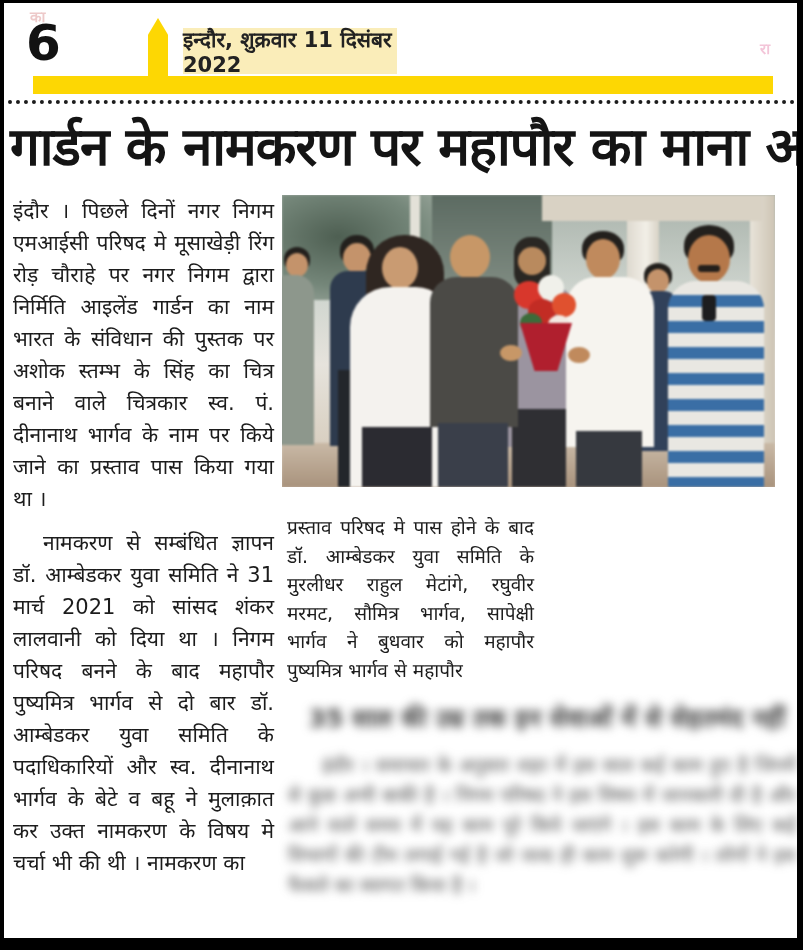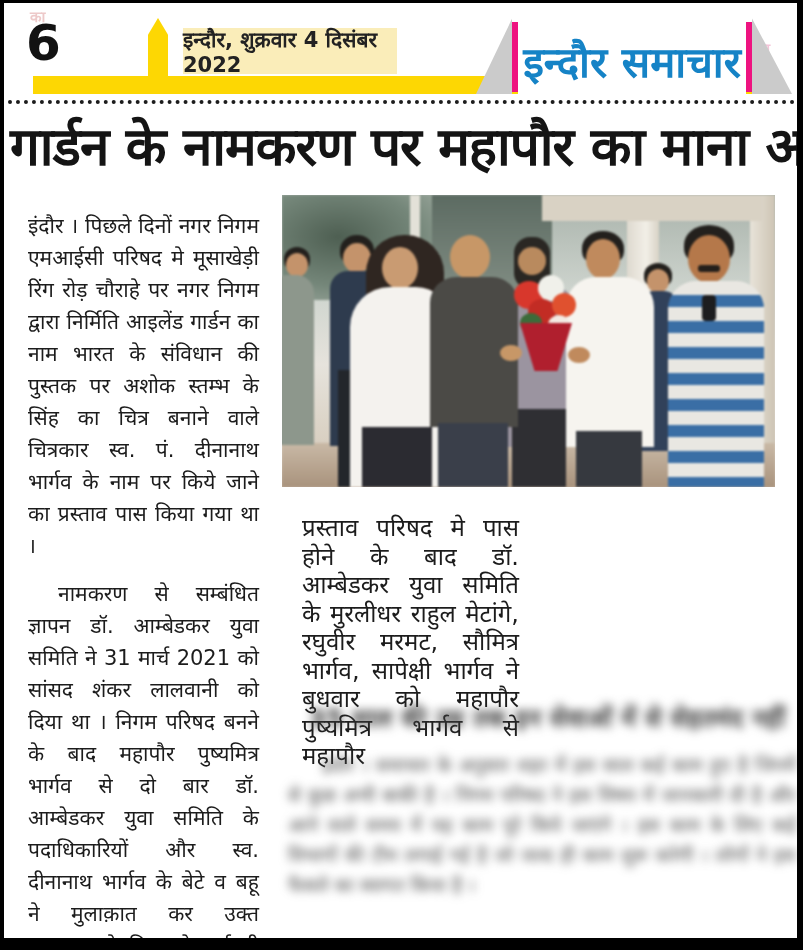--- a/index.html
+++ b/index.html
@@ -56,24 +56,24 @@
   
   .headline{
     position:absolute;left:10px;top:110px;width:783px;height:74px;
     font-size:53px;font-weight:bold;color:#141414;letter-spacing:-1px;
     line-height:74px;white-space:nowrap;
     text-align:justify;text-align-last:justify;
   }
 
   
   .col{position:absolute;text-align:justify;color:#1c1c1c;}
-  .col p{margin:16px;}
+  .col p{margin:1px;}
   .col1{left:12px;top:194px;width:263px;font-size:21px;line-height:32px;}
   .col1 p.second{margin-top:12px;text-indent:30px;}
-  .col2{left:286px;top:498px;width:249px;font-size:24px;line-height:28.5px;}
+  .col2{left:286px;top:512px;width:249px;font-size:19px;line-height:28.5px;}
   .col3{left:544px;top:494px;width:247px;font-size:19px;line-height:28.5px;}
 
   
   .photo{
     position:absolute;left:282px;top:195px;width:493px;height:292px;
     overflow:hidden;background:linear-gradient(#a8b2aa 0%,#cfd5cf 34%,#e6e3dc 58%,#d9d0c2 84%,#bfae9d 100%);
   }
   .photo-inner{position:absolute;inset:0;filter:blur(0.8px);}
   .ph{position:absolute;}
   .p-head{position:absolute;border-radius:50%;background:#c4936b;}
@@ -100,28 +100,21 @@
 
   <div class="edge top"></div>
   <div class="edge left"></div>
   <div class="edge right"></div>
   <div class="edge bottom"></div>
 
   <div class="ghost a">का</div>
   <div class="page-num">6</div>
   <div class="yellow-band"></div>
   <div class="pointer-bar"></div>
-  <div class="date-box">इन्दौर, शुक्रवार 4 दिसंबर 2022</div>
-  <div class="masthead">
-    <div class="tri l"></div>
-    <div class="pink-bar"></div>
-    <div class="masthead-title">इन्दौर समाचार</div>
-    <div class="pink-bar"></div>
-    <div class="tri r"></div>
-  </div>
+  <div class="date-box">इन्दौर, शुक्रवार 11 दिसंबर 2022</div>
   <div class="ghost b">रा</div>
   <div class="dotted-rule"></div>
 
   <div class="headline">गार्डन के नामकरण पर महापौर का माना आभार</div>
 
   <div class="col col1">
     <p>इंदौर । पिछले दिनों नगर निगम एमआईसी परिषद मे मूसाखेड़ी रिंग रोड़ चौराहे पर नगर निगम द्वारा निर्मिति आइलेंड गार्डन का नाम भारत के संविधान की पुस्तक पर अशोक स्तम्भ के सिंह का चित्र बनाने वाले चित्रकार स्व. पं. दीनानाथ भार्गव के नाम पर किये जाने का प्रस्ताव पास किया गया था ।</p>
     <p class="second">नामकरण से सम्बंधित ज्ञापन डॉ. आम्बेडकर युवा समिति ने 31 मार्च 2021 को सांसद शंकर लालवानी को दिया था । निगम परिषद बनने के बाद महापौर पुष्यमित्र भार्गव से दो बार डॉ. आम्बेडकर युवा समिति के पदाधिकारियों और स्व. दीनानाथ भार्गव के बेटे व बहू ने मुलाक़ात कर उक्त नामकरण के विषय मे चर्चा भी की थी । नामकरण का</p>
   </div>
 

